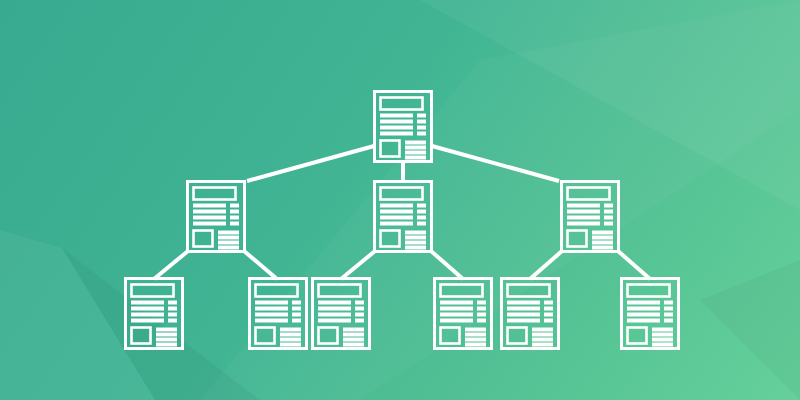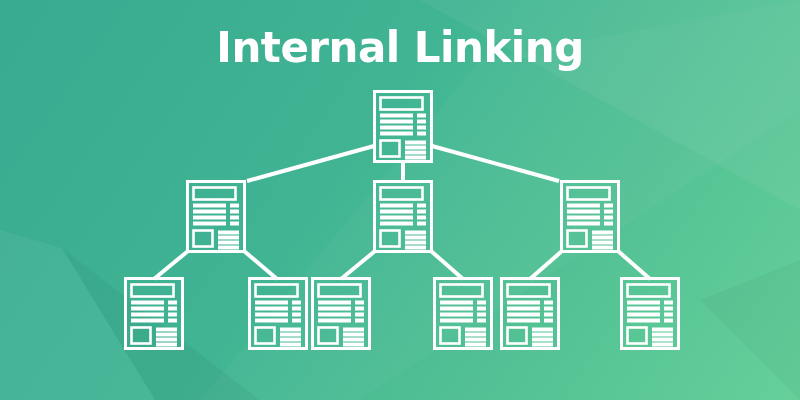--- a/index.html
+++ b/index.html
@@ -31,21 +31,20 @@
 <div class="canvas">
 
   <svg class="facets" width="800" height="400" viewBox="0 0 800 400" aria-hidden="true">
     <polygon points="420,0 800,0 800,210" fill="#ffffff" opacity="0.05"></polygon>
     <polygon points="200,400 480,60 800,0 800,110 360,400" fill="#ffffff" opacity="0.03"></polygon>
     <polygon points="0,230 62,248 155,400 0,400" fill="#ffffff" opacity="0.05"></polygon>
     <polygon points="62,248 260,400 155,400" fill="#000000" opacity="0.04"></polygon>
     <polygon points="700,300 800,260 800,400" fill="#000000" opacity="0.03"></polygon>
   </svg>
 
-  <div class="title" style="color: rgb(255, 255, 255);">Internal Linking</div>
 
   <svg class="diagram" width="800" height="400" viewBox="0 0 800 400" style="color: rgb(255, 255, 255);">
     <defs>
 
       <symbol id="doc-icon" viewBox="0 0 60 73">
         <g class="doc-shape">
           <rect x="1.5" y="1.5" width="57" height="70" stroke-width="3"></rect>
           <rect x="7.5" y="7.5" width="42" height="12" stroke-width="2.6"></rect>
           <line x1="7" y1="25.5" x2="40" y2="25.5" stroke-width="2.4"></line>
           <line x1="44" y1="25.5" x2="53" y2="25.5" stroke-width="2.4"></line>

